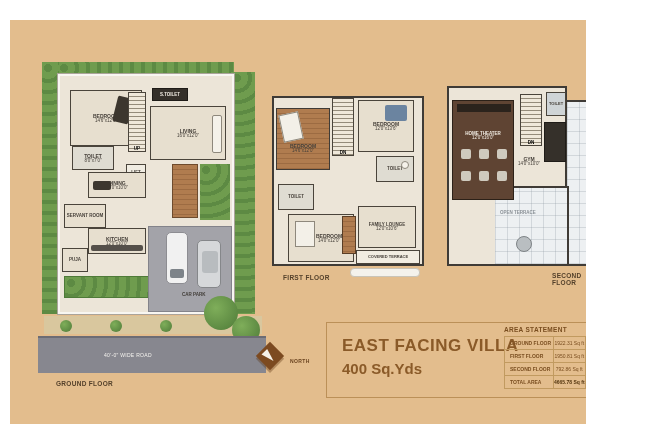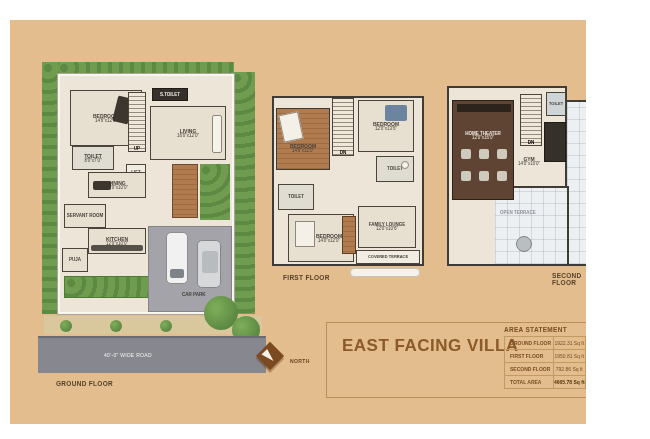--- a/index.html
+++ b/index.html
@@ -173,20 +173,21 @@
   <div class="abs" style="left:516px;top:236px;width:16px;height:16px;border-radius:50%;background:#b9bec1;border:1px solid #7e8386;"></div>
   <div class="caption" style="left:552px;top:272px;">SECOND FLOOR</div>
 
   <div class="abs" style="left:260px;top:346px;width:20px;height:20px;background:#7c4a20;transform:rotate(45deg);box-shadow:2px 2px 0 rgba(90,50,15,.35);">
     <div style="position:absolute;left:3px;top:7px;width:0;height:0;border-top:4px solid transparent;border-bottom:4px solid transparent;border-left:13px solid #f6f1e7;"></div>
   </div>
   <div class="abs" style="left:290px;top:358px;font-size:5px;font-weight:bold;color:#6b4420;letter-spacing:.4px;">NORTH</div>
 
   <div class="abs" style="left:326px;top:322px;width:302px;height:76px;border:1px solid #bb9058;"></div>
   <div class="abs" style="left:342px;top:336px;font-size:17px;font-weight:bold;color:#8a5a28;letter-spacing:.5px;">EAST FACING VILLA</div>
+  <div class="abs" style="left:342px;top:360px;font-size:15px;font-weight:bold;color:#8a5a28;">400 Sq.Yds</div>
 
   <div class="abs" style="left:504px;top:326px;font-size:6.5px;font-weight:bold;color:#7a4e20;letter-spacing:.3px;">AREA STATEMENT</div>
   <table class="tbl abs" style="left:504px;top:336px;">
     <tbody>
         <tr>
       <td class="lb">GROUND FLOOR</td>
       <td class="vl">1922.31 Sq ft</td>
     </tr>
     <tr>
       <td class="lb">FIRST FLOOR</td>

